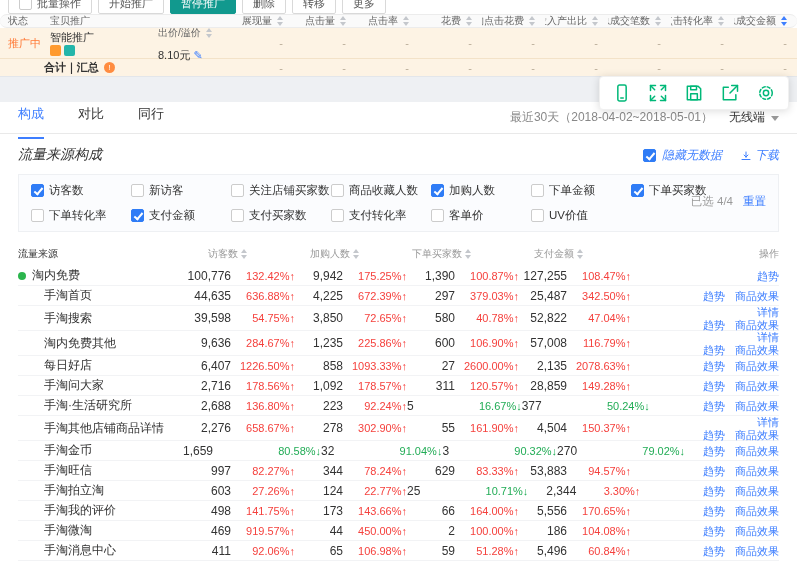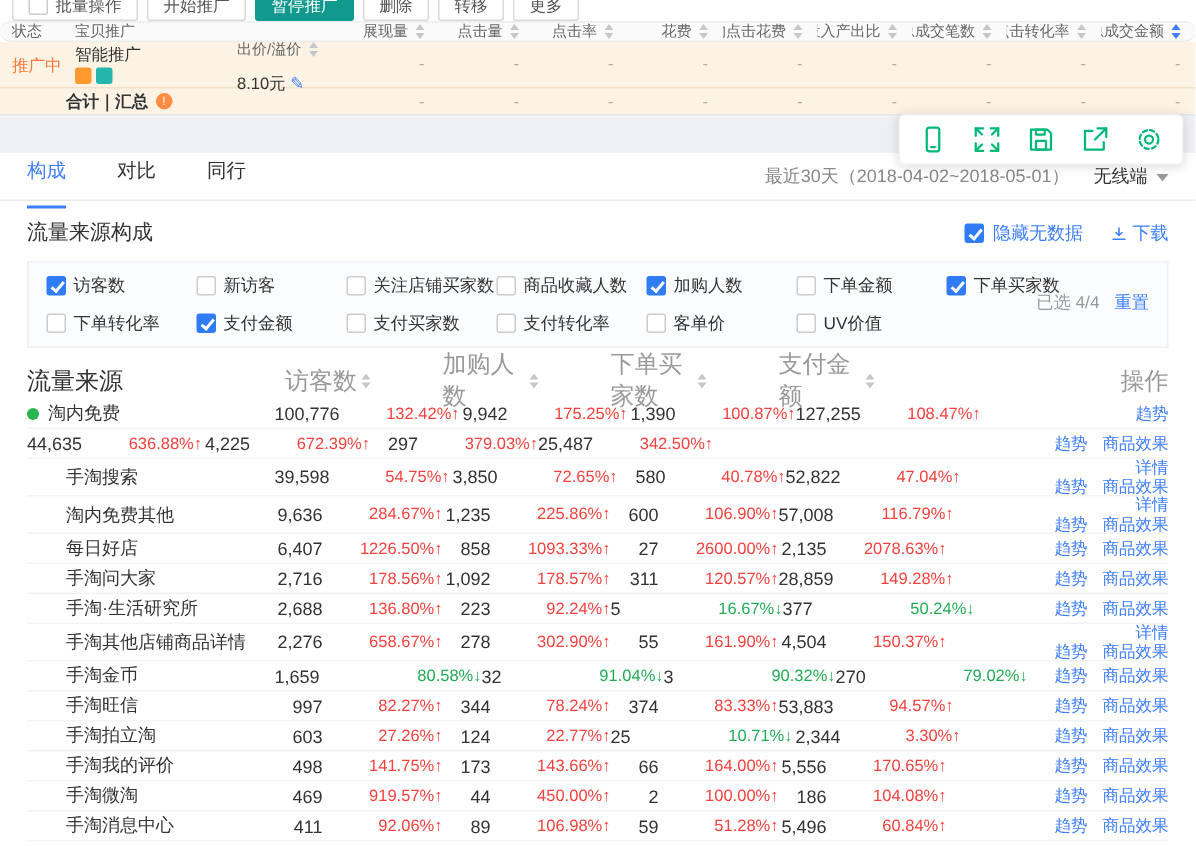--- a/index.html
+++ b/index.html
@@ -57,21 +57,21 @@
   
   .panel { background:#fff; }
   .tabs { display:flex; align-items:center; height:32px; border-bottom:1px solid #e9e9e9; padding:0 18px; }
   .tab { margin-right:34px; font-size:13px; color:#333; height:40px; line-height:32px; position:relative; cursor:pointer; }
   .tab.active { color:#3d7eff; }
   .tab.active::after { content:""; position:absolute; left:0; right:0; bottom:-1px; height:2px; background:#3d7eff; }
   .tabs-right { margin-left:auto; display:flex; align-items:center; gap:16px; color:#888; font-size:12px; }
   .select { display:flex; align-items:center; gap:6px; color:#333; cursor:pointer; }
   .caret { width:0; height:0; border:4px solid transparent; border-top:5px solid #999; margin-top:5px; }
 
-  .sec-row { display:flex; justify-content:space-between; align-items:flex-end; padding:12px 18px 4px; }
+  .sec-row { display:flex; justify-content:space-between; align-items:flex-end; padding:12px 18px 4px;font-style:italic; }
   .sec-title { font-size:14px; color:#333; }
   .sec-tools { display:flex; align-items:center; gap:18px; }
   .hide-group { display:flex; align-items:center; gap:6px; color:#3d7eff; font-size:12px; cursor:pointer; }
   .dl { color:#3d7eff; display:flex; align-items:center; gap:3px; font-size:12px; }
   .dl svg { width:12px; height:12px; stroke:#3d7eff; fill:none; stroke-width:2; stroke-linecap:round; }
 
   .filters { margin:6px 18px 10px; border:1px solid #eef0f3; background:#fbfcfe; padding:8px 12px; position:relative; }
   .fgrid { display:grid; grid-template-columns:repeat(7,100px); row-gap:10px; }
   .fitem { display:flex; align-items:center; gap:5px; font-size:11.5px; color:#333; white-space:nowrap; cursor:pointer; }
   .sel-info { position:absolute; right:12px; top:19px; font-size:11.5px; color:#999; display:flex; gap:10px; }
@@ -84,30 +84,30 @@
                   border:solid #fff; border-width:0 2px 2px 0; transform:rotate(40deg); }
 
   .sort { display:inline-flex; flex-direction:column; margin-left:3px; gap:2px; cursor:pointer; }
   .sort .u { width:0; height:0; border-left:3.5px solid transparent; border-right:3.5px solid transparent; border-bottom:4px solid #c4c7cc; }
   .sort .d { width:0; height:0; border-left:3.5px solid transparent; border-right:3.5px solid transparent; border-top:4px solid #c4c7cc; }
   .sort.blue .u { border-bottom-color:#3d7eff; }
   .sort.blue .d { border-top-color:#3d7eff; }
 
   
   .ttable { padding:0 18px; }
-  .thead { display:flex; align-items:center; height:24px; color:#999; font-size:16px; }
+  .thead { display:flex; align-items:center; height:24px; color:#999; font-size:10px; }
   .trow { display:flex; align-items:center; height:20px; border-bottom:1px solid #f2f3f5; }
   .trow.tall { height:25px; }
   .col-src { flex:0 0 165px; display:flex; align-items:center; gap:6px; color:#333; }
   .col-src.lv1 { padding-left:26px; }
   .col-m { flex:0 0 112px; display:flex; align-items:center; justify-content:flex-end; }
   .col-m.h { padding-right:48px; }
   .col-m .val { flex:1; text-align:right; color:#333; }
   .col-m .pct { flex:0 0 64px; text-align:right; font-size:11px; }
-  .pct.up { color:#f5413d;margin-left:16px; }
+  .pct.up { color:#f5413d; }
   .pct.down { color:#22ac56;margin-left:44px; }
   .col-act { flex:1; display:flex; flex-direction:column; align-items:flex-end; justify-content:center; gap:1px; }
   .col-act.h { color:#999; }
   .aline { display:flex; }
   .alink { color:#3d7eff; font-size:11px; line-height:12px; margin-left:10px; }
   .gdot { width:8px; height:8px; border-radius:50%; background:#2bb54d; flex:0 0 8px; }
 </style>
 </head>
 <body>
 
@@ -414,20 +414,23 @@
             <span class="val">127,255</span>
             <span class="pct up">108.47%<span class="arr">↑</span></span>
           </div>
           <div class="col-act">
             <div class="aline">
               <a class="alink">趋势</a>
             </div>
           </div>
         </div>
         <div class="trow">
+          <div class="col-src lv1">
+            <span>手淘首页</span>
+          </div>
           <div class="col-m">
             <span class="val">44,635</span>
             <span class="pct up">636.88%<span class="arr">↑</span></span>
           </div>
           <div class="col-m">
             <span class="val">4,225</span>
             <span class="pct up">672.39%<span class="arr">↑</span></span>
           </div>
           <div class="col-m">
             <span class="val">297</span>
@@ -648,21 +651,21 @@
           </div>
           <div class="col-m">
             <span class="val">997</span>
             <span class="pct up">82.27%<span class="arr">↑</span></span>
           </div>
           <div class="col-m">
             <span class="val">344</span>
             <span class="pct up">78.24%<span class="arr">↑</span></span>
           </div>
           <div class="col-m">
-            <span class="val">374</span>
+            <span class="val">629</span>
             <span class="pct up">83.33%<span class="arr">↑</span></span>
           </div>
           <div class="col-m">
             <span class="val">53,883</span>
             <span class="pct up">94.57%<span class="arr">↑</span></span>
           </div>
           <div class="col-act">
             <div class="aline">
               <a class="alink">趋势</a>
               <a class="alink">商品效果</a>
@@ -752,21 +755,21 @@
         </div>
         <div class="trow">
           <div class="col-src lv1">
             <span>手淘消息中心</span>
           </div>
           <div class="col-m">
             <span class="val">411</span>
             <span class="pct up">92.06%<span class="arr">↑</span></span>
           </div>
           <div class="col-m">
-            <span class="val">89</span>
+            <span class="val">65</span>
             <span class="pct up">106.98%<span class="arr">↑</span></span>
           </div>
           <div class="col-m">
             <span class="val">59</span>
             <span class="pct up">51.28%<span class="arr">↑</span></span>
           </div>
           <div class="col-m">
             <span class="val">5,496</span>
             <span class="pct up">60.84%<span class="arr">↑</span></span>
           </div>

